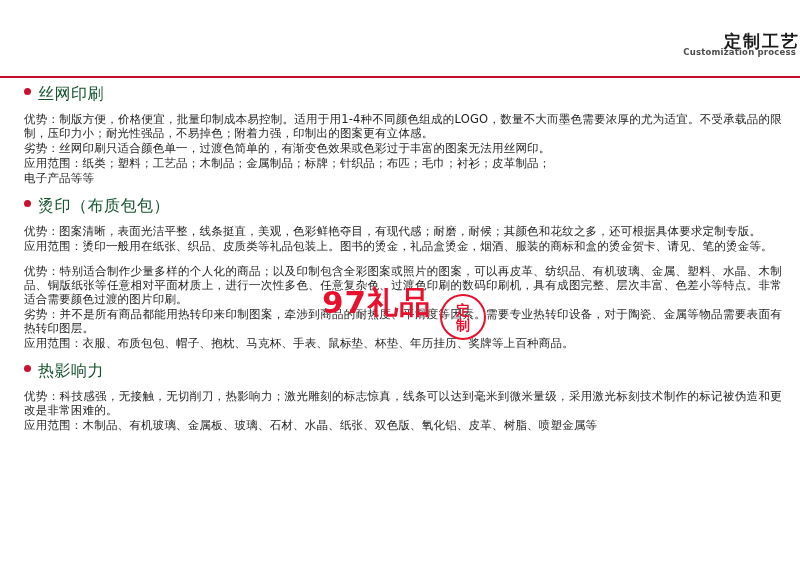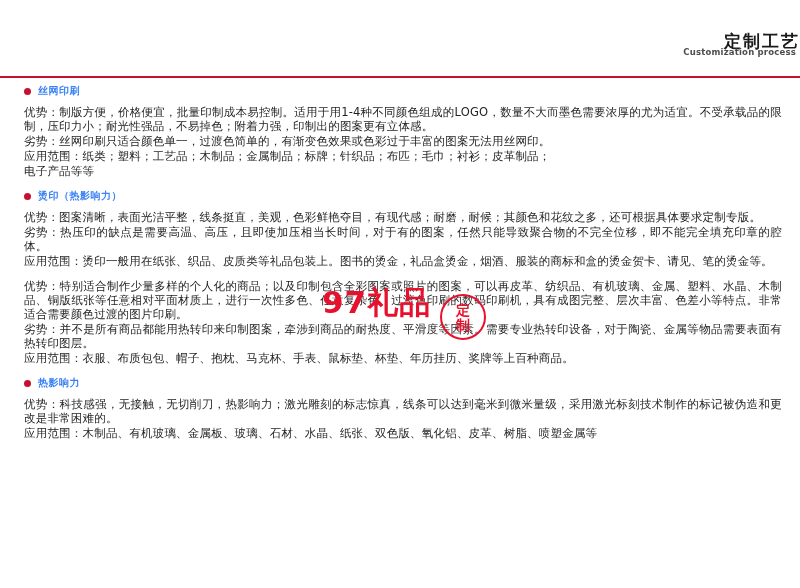--- a/index.html
+++ b/index.html
@@ -52,23 +52,23 @@
     top: 84px;
     left: 0;
     width: 800px;
   }
   .section {
     padding: 0 18px 0 24px;
     margin-bottom: 11px;
   }
   .sec-head {
     position: relative;
-    font-size: 10px;
-    font-weight: bold;
-    color: #3b82f6;
+    font-size: 16px;
+    font-weight: normal;
+    color: #14532d;
     padding-left: 14px;
     margin-bottom: 7px;
     letter-spacing: 0.5px;
   }
   .bullet {
     position: absolute;
     left: 0; top: 4px;
     width: 7px; height: 7px;
     border-radius: 50%;
     background: #c8102e;
@@ -133,24 +133,23 @@
       </div>
       <p class="para">优势：制版方便，价格便宜，批量印制成本易控制。适用于用1-4种不同颜色组成的LOGO，数量不大而墨色需要浓厚的尤为适宜。不受承载品的限制，压印力小；耐光性强品，不易掉色；附着力强，印制出的图案更有立体感。</p>
       <p class="para">劣势：丝网印刷只适合颜色单一，过渡色简单的，有渐变色效果或色彩过于丰富的图案无法用丝网印。</p>
       <p class="para">应用范围：纸类；塑料；工艺品；木制品；金属制品；标牌；针织品；布匹；毛巾；衬衫；皮革制品；</p>
       <p class="para">电子产品等等</p>
     </div>
 
     <div class="section">
       <div class="sec-head">
         <span class="bullet"></span>
-        <span>烫印（热影响力）</span>
+        <span>烫印（布质包包）</span>
       </div>
       <p class="para">优势：图案清晰，表面光洁平整，线条挺直，美观，色彩鲜艳夺目，有现代感；耐磨，耐候；其颜色和花纹之多，还可根据具体要求定制专版。</p>
-      <p class="para">劣势：热压印的缺点是需要高温、高压，且即使加压相当长时间，对于有的图案，任然只能导致聚合物的不完全位移，即不能完全填充印章的腔体。</p>
       <p class="para">应用范围：烫印一般用在纸张、织品、皮质类等礼品包装上。图书的烫金，礼品盒烫金，烟酒、服装的商标和盒的烫金贺卡、请见、笔的烫金等。</p>
     </div>
 
     <div class="section">
       <p class="para">优势：特别适合制作少量多样的个人化的商品；以及印制包含全彩图案或照片的图案，可以再皮革、纺织品、有机玻璃、金属、塑料、水晶、木制品、铜版纸张等任意相对平面材质上，进行一次性多色、任意复杂色、过渡色印刷的数码印刷机，具有成图完整、层次丰富、色差小等特点。非常适合需要颜色过渡的图片印刷。</p>
       <p class="para">劣势：并不是所有商品都能用热转印来印制图案，牵涉到商品的耐热度、平滑度等因素。需要专业热转印设备，对于陶瓷、金属等物品需要表面有热转印图层。</p>
       <p class="para">应用范围：衣服、布质包包、帽子、抱枕、马克杯、手表、鼠标垫、杯垫、年历挂历、奖牌等上百种商品。</p>
     </div>
 
     <div class="section">

